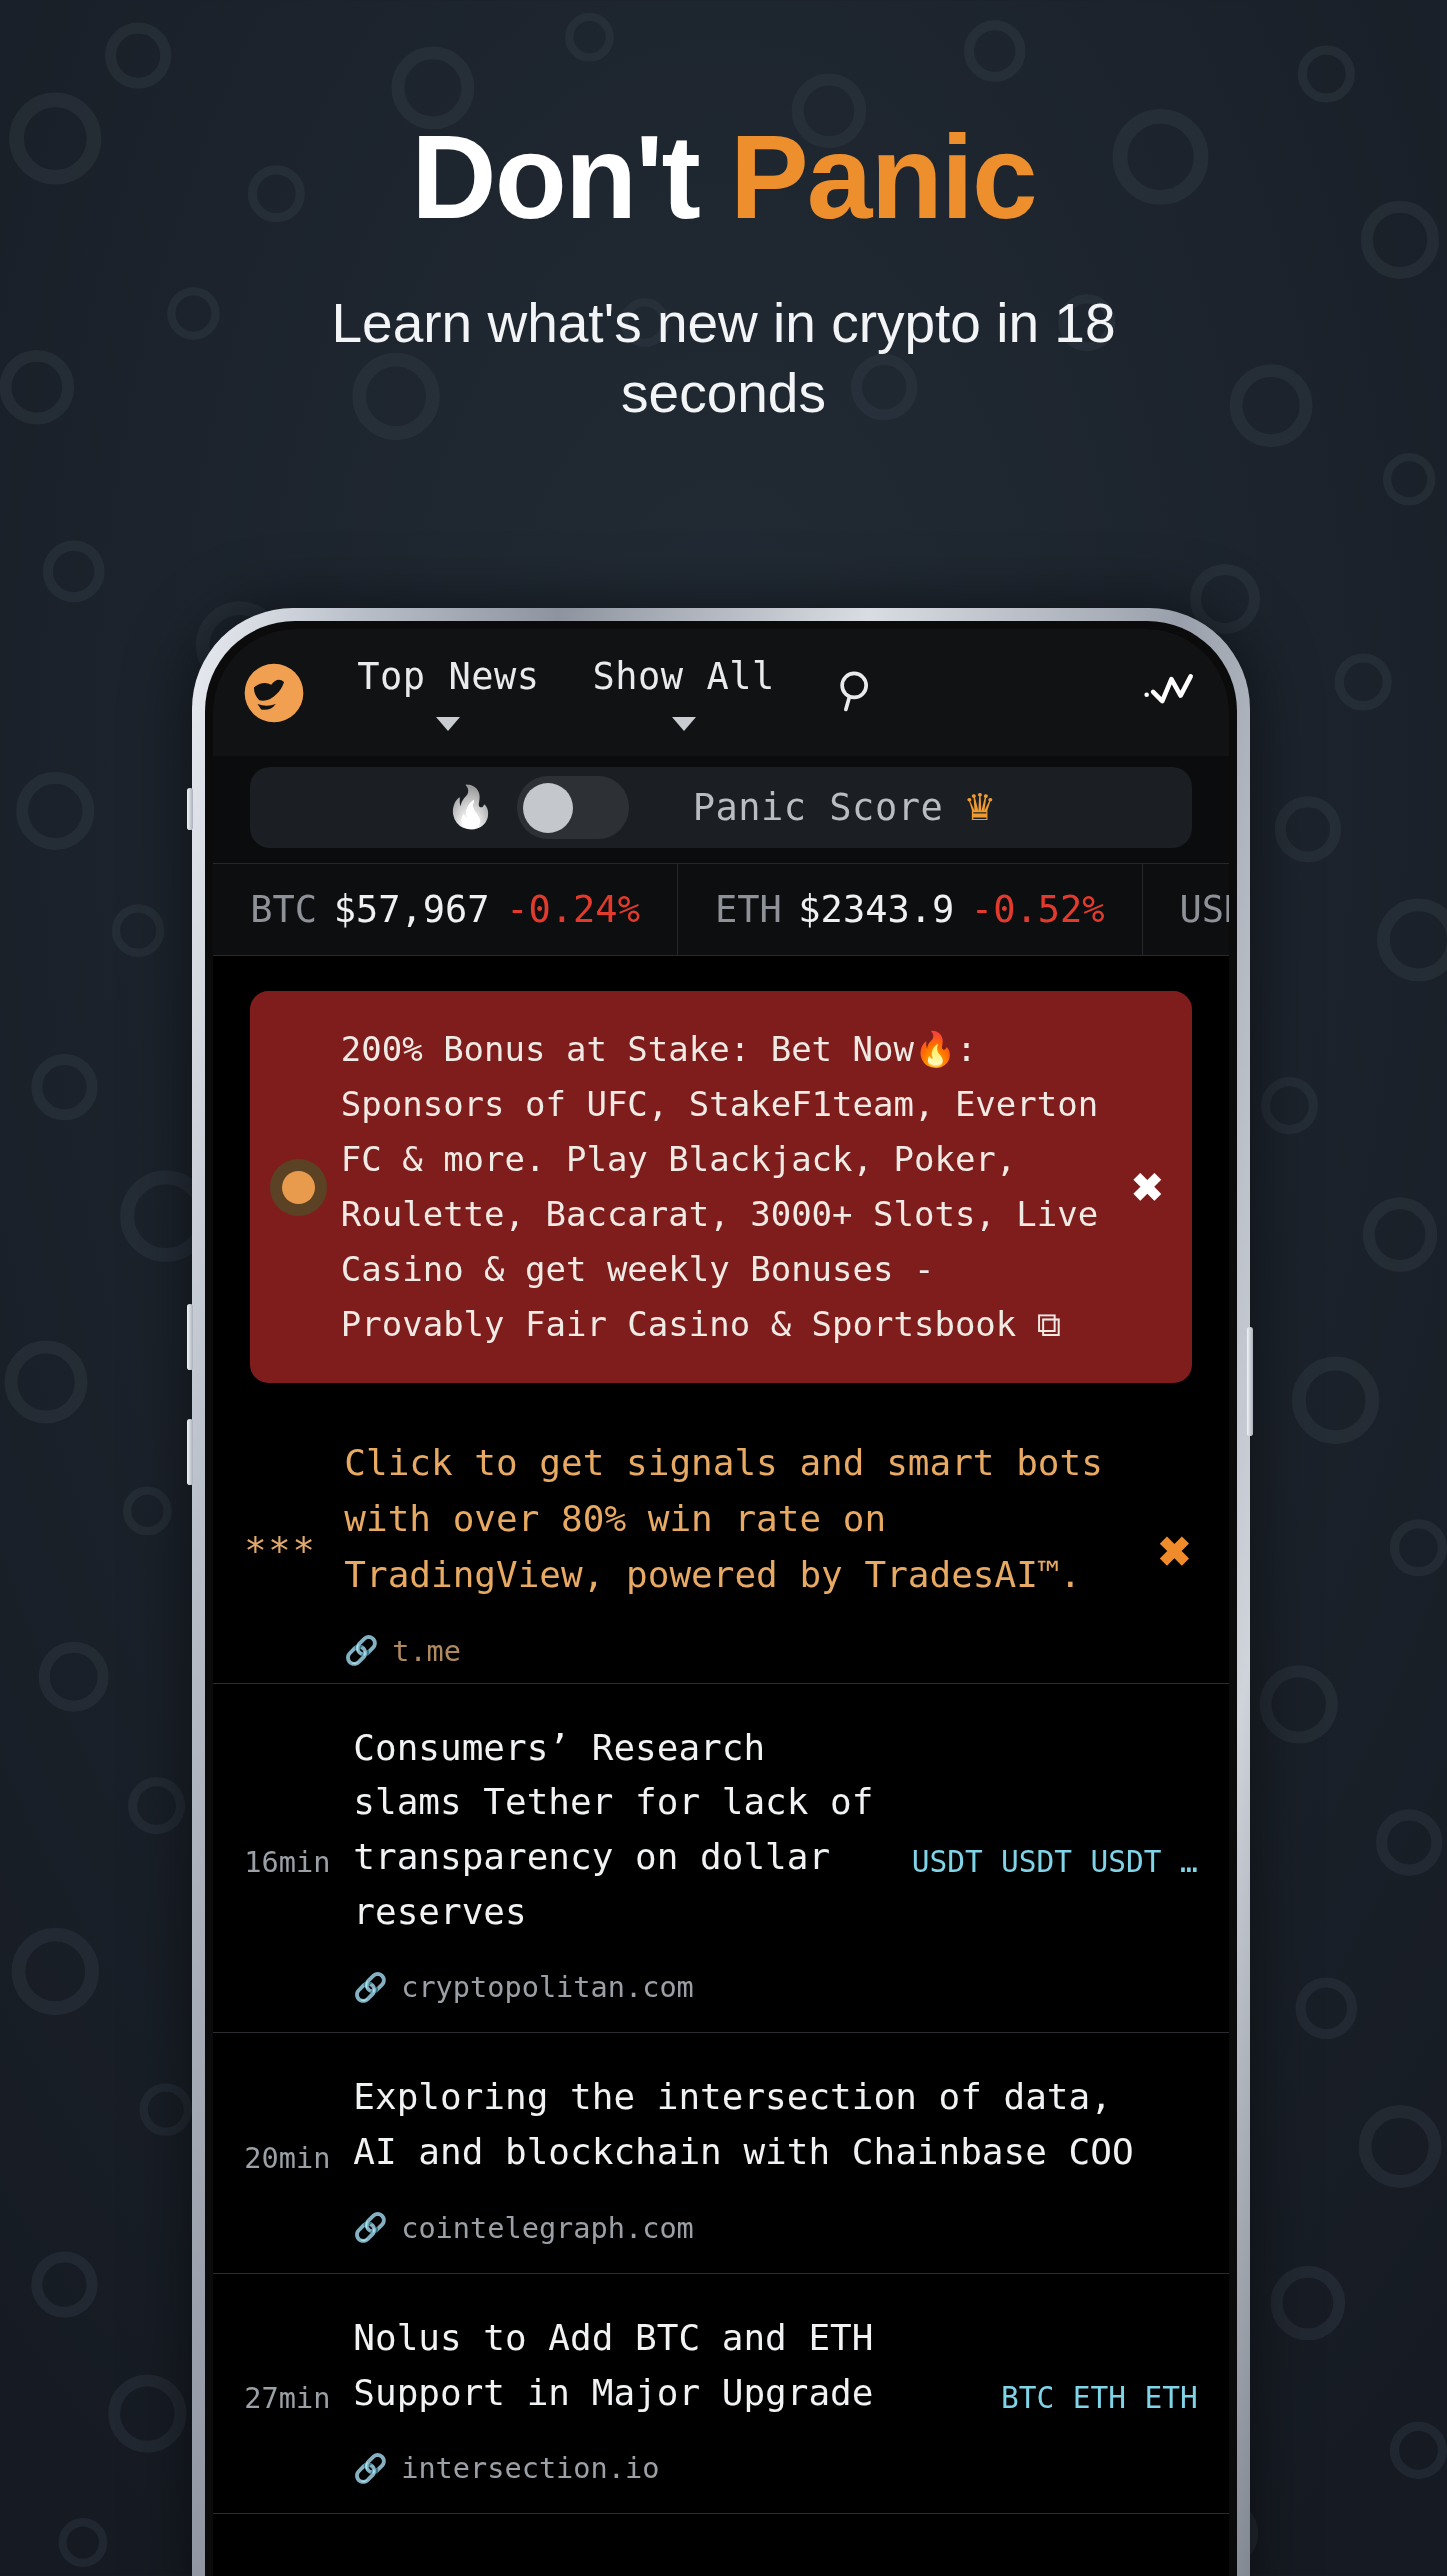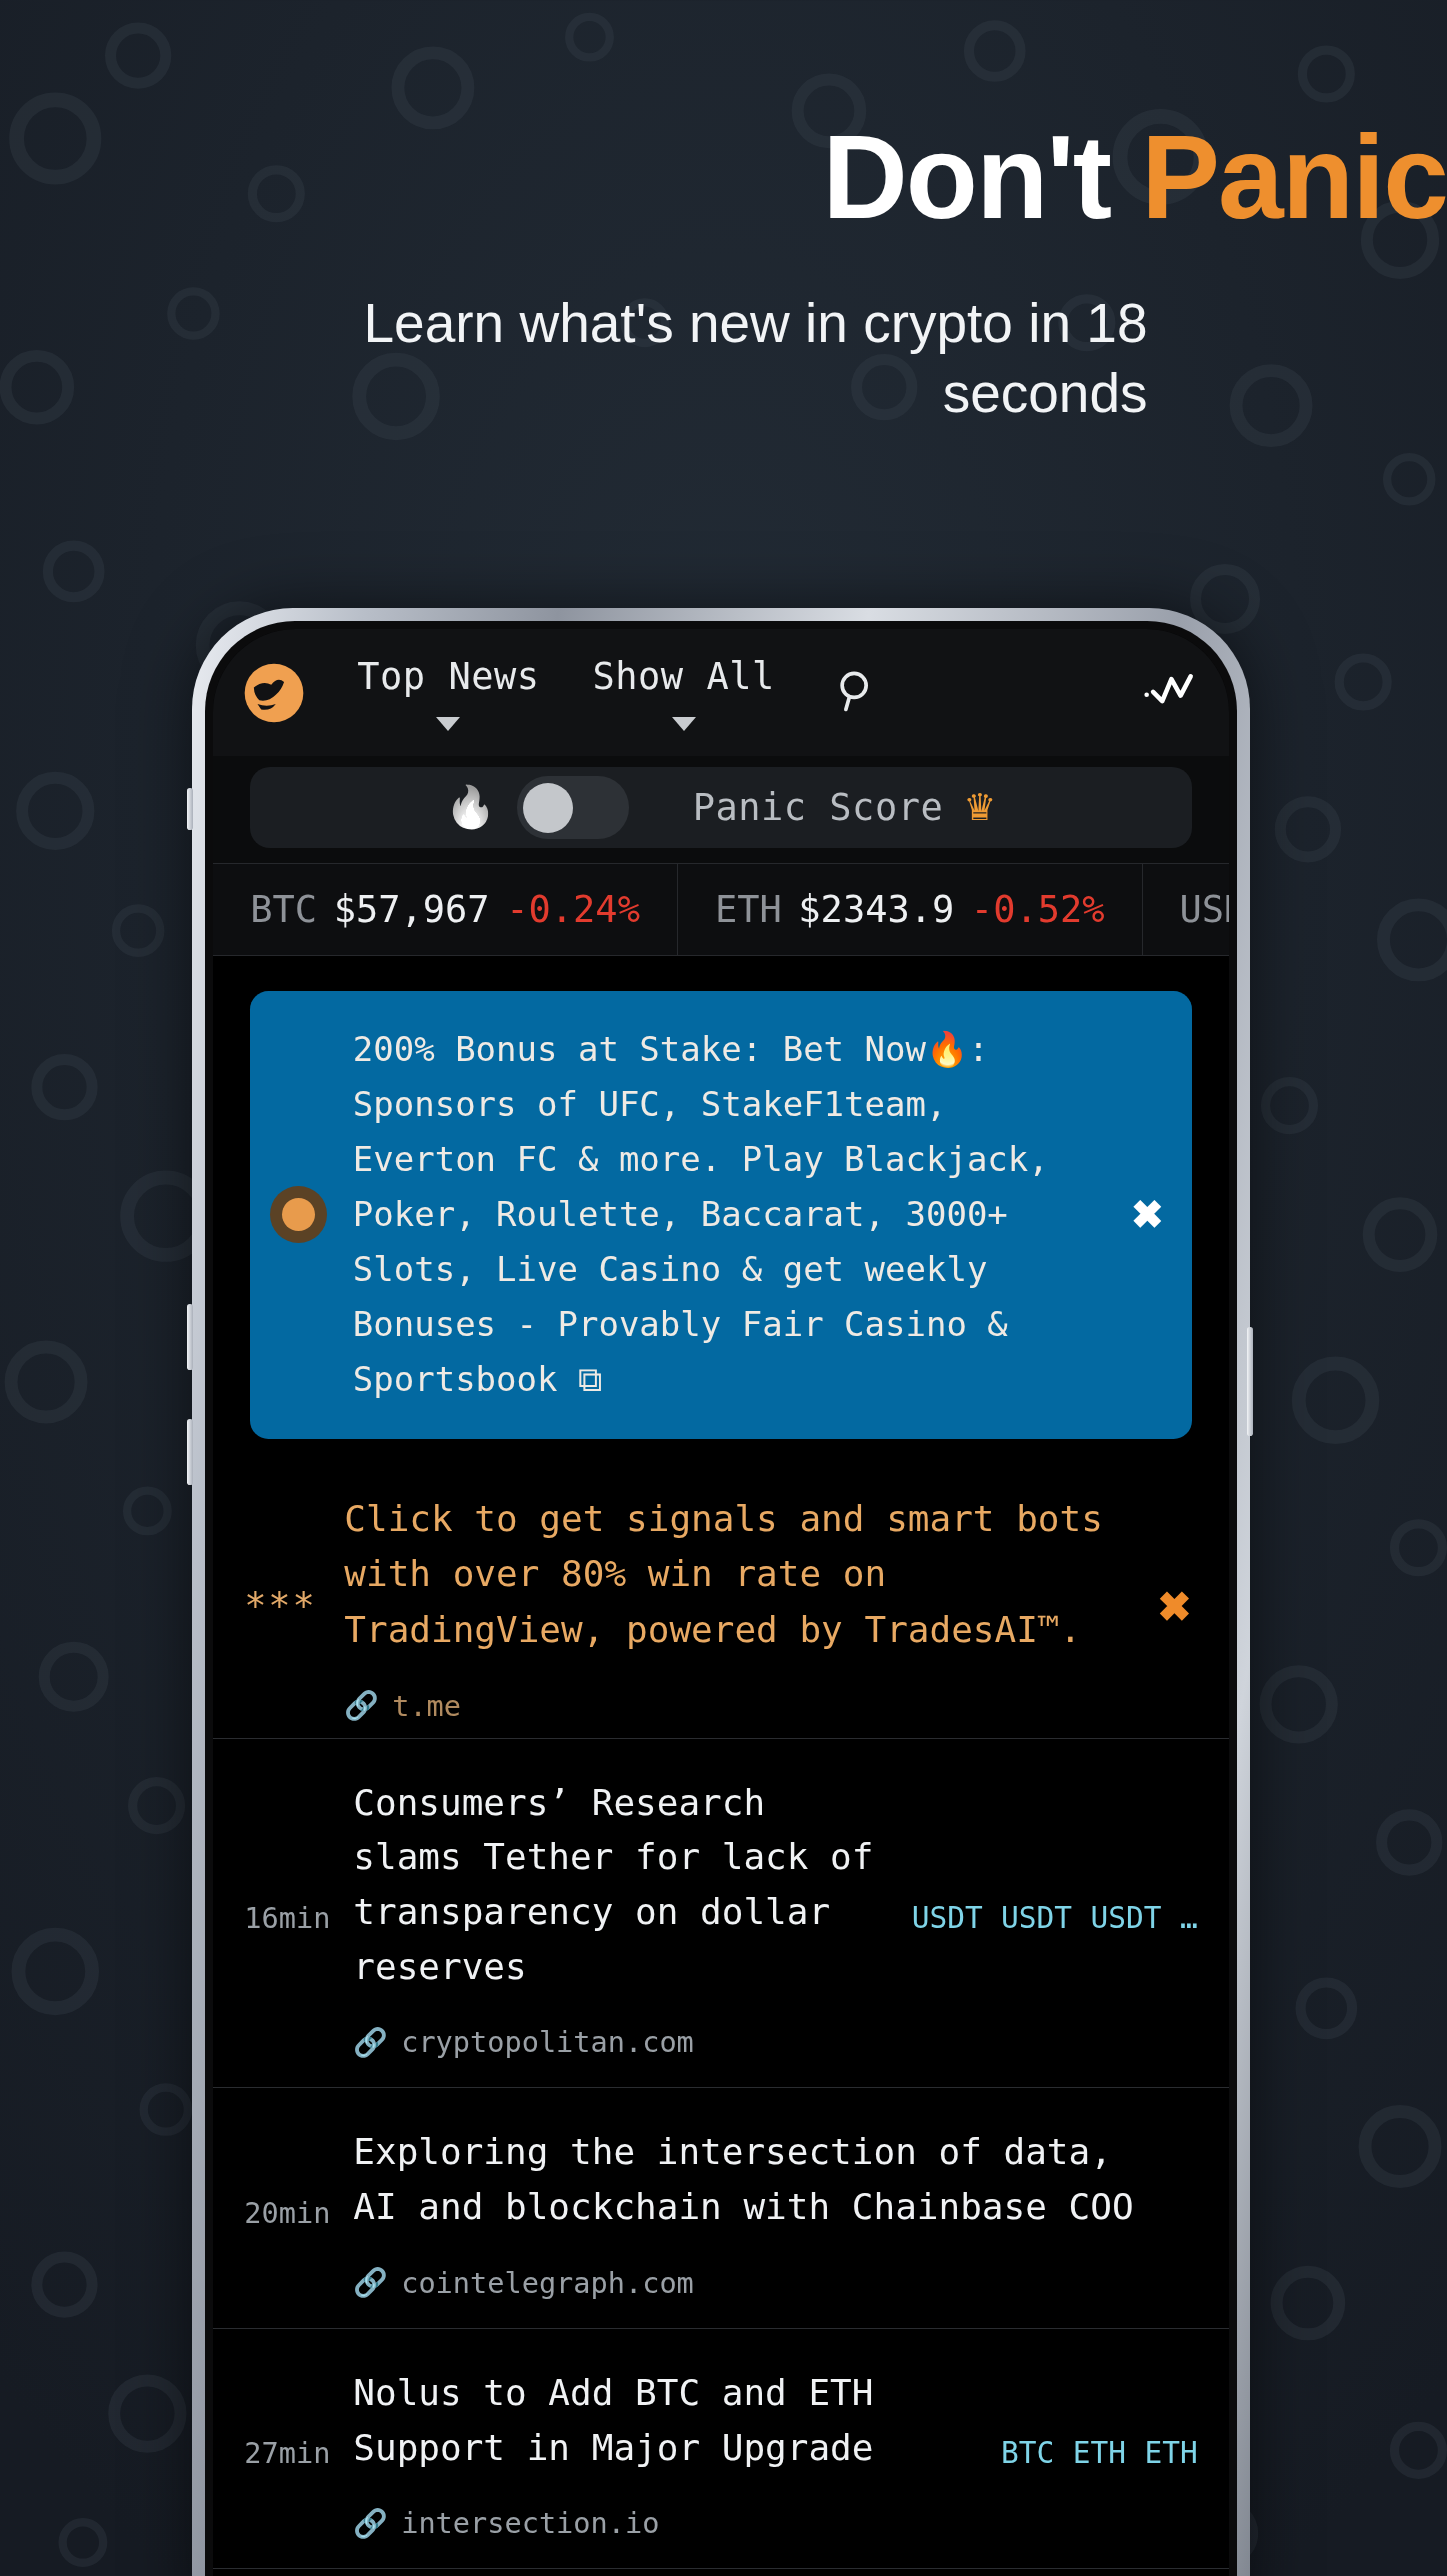--- a/index.html
+++ b/index.html
@@ -7,21 +7,21 @@
   body {
     background:#1a2029;
     font-family:"Liberation Sans", sans-serif;
     position:relative;
   }
 
   
   #bubbles { position:absolute; inset:0; z-index:0; pointer-events:none; }
 
   
-  .hero { position:relative; z-index:2; text-align:right; padding-top:118px; }
+  .hero { position:relative; z-index:2; text-align:center; padding-top:118px; }
   .hero-title {
     font-size:118px; font-weight:bold; letter-spacing:-1.8px;
     line-height:1.0; color:#ffffff;
   }
   .hero-title .accent { color:#ee8f2e; }
   .hero-sub {
     margin:52px auto 0; max-width:848px;
     font-size:55px; line-height:1.28; color:#f2f4f6; font-weight:400;
   }
 
@@ -100,22 +100,22 @@
   }
   .tick .sym   { color:#8e9298; font-size:37px; }
   .tick .price { color:#eef0f2; font-size:37px; }
   .tick .chg   { color:#e23b2e; font-size:37px; }
 
   
   .feed { background:#000; }
 
   .ad-wrap { padding:35px 37px 0; }
   .ad {
-    background:#0369a1; border-radius:18.4px;
-    display:flex; align-items:center; padding:31px 28px 31px 20px; gap:20px;
+    background:#7f1d1d; border-radius:18.4px;
+    display:flex; align-items:center; padding:31px 28px 31px 20px; gap:8px;
   }
   .ad-dot-outer {
     width:57px;height:57px;border-radius:50%;
     background:#5b4225; display:flex;align-items:center;justify-content:center;flex:0 0 auto;
   }
   .ad-dot { width:33px;height:33px;border-radius:50%;background:#e89b4c; }
   .ad-text {
     flex:1; color:#efeae4; font-family:"DejaVu Sans Mono", monospace;
     font-size:34px; line-height:1.62; padding-left:5.5px;
   }

